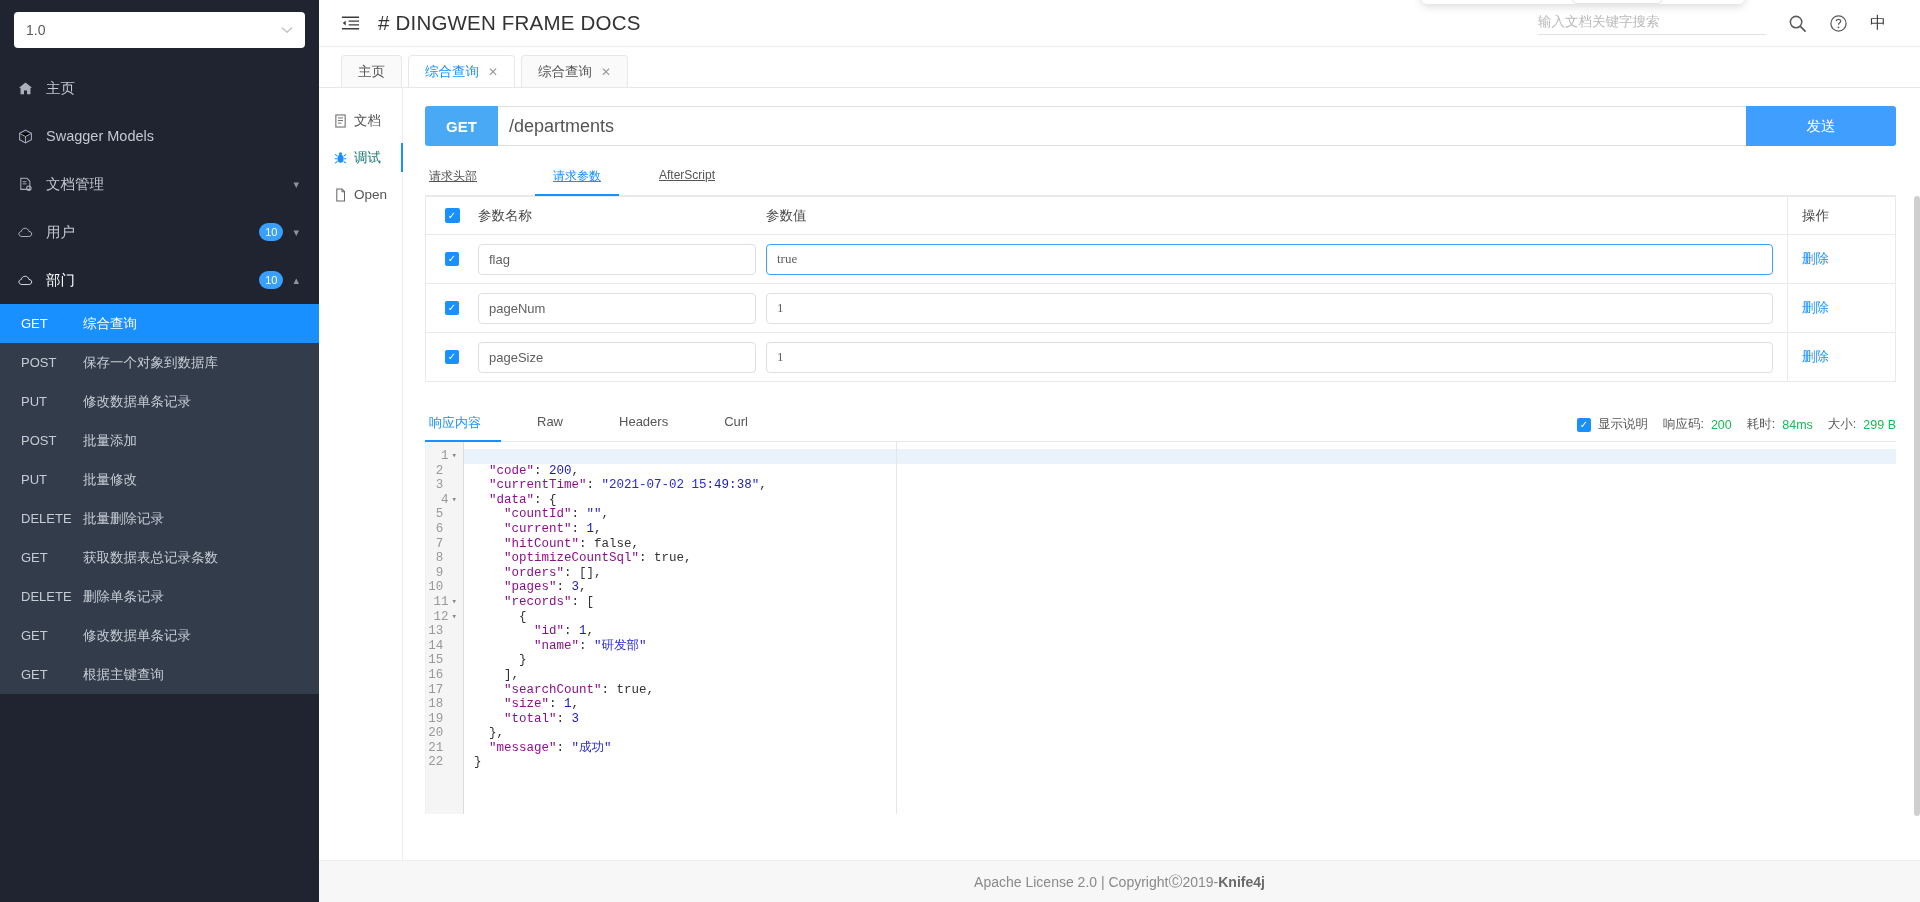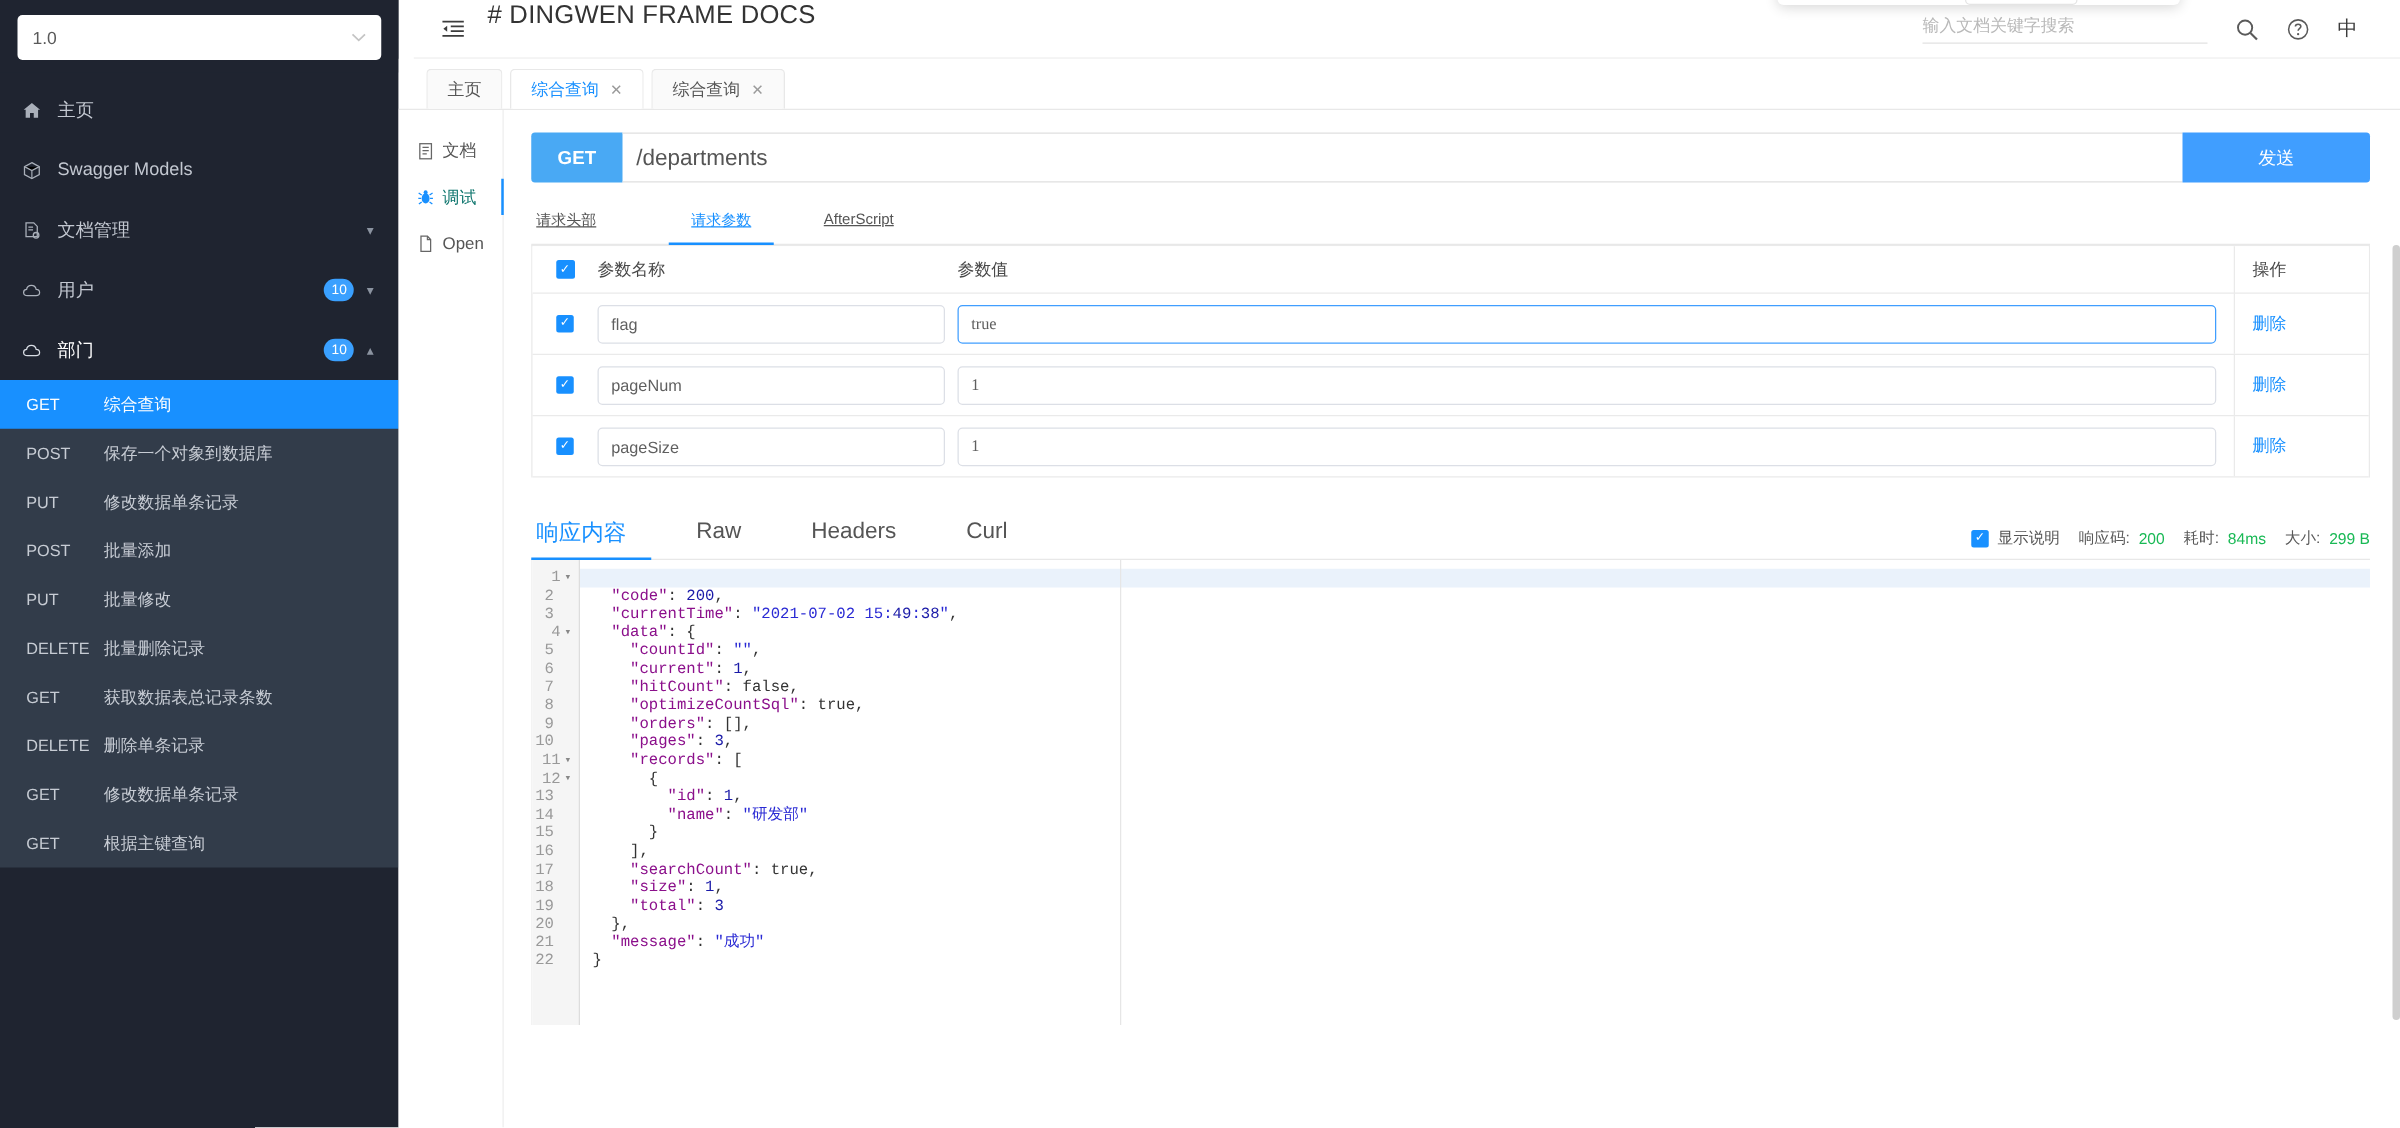--- a/index.html
+++ b/index.html
@@ -53,22 +53,22 @@
   .sub-row .nm { white-space: nowrap; }
 
   
   #main {
     flex: 1; height: 902px; display: flex; flex-direction: column;
     background: #fff; position: relative; min-width: 0;
   }
 
   
   #topbar {
-    height: 47px; flex: 0 0 47px; display: flex; 
-    border-bottom: 1px solid #ececec; background: #fff; padding: 0 12px 0 22px; margin-left: 12px;
+    height: 47px; flex: 0 0 47px; display: flex; align-items: center;
+    border-bottom: 1px solid #ececec; background: #fff; padding: 0 12px 0 22px;
   }
   .collapse-ico { color: #3c3c3c; display:flex; align-items:center; cursor:pointer; }
   #app-title {
     margin-left: 18px; font-size: 20.5px; color: #333; letter-spacing: .2px;
     white-space: nowrap;
   }
   .top-right { margin-left: auto; display: flex; align-items: center; gap: 22px; padding-right: 22px;}
   .search-box {
     width: 228px; border-bottom: 1px solid #e2e2e2;
     padding-bottom: 4px;
@@ -196,21 +196,21 @@
   .tin.focus { border-color: #409eff; }
   .del { color: #1890ff; font-size: 13.5px; cursor: pointer; }
 
   
   .resp-head {
     display: flex; align-items: flex-end; border-bottom: 1px solid #e8e8e8;
     margin-top: 32px;
   }
   .rtabs { display: flex; }
   .rtab {
-    padding: 0 20px 9px 20px; font-size: 18px; color: #555; cursor: pointer;
+    padding: 0 20px 9px 20px; font-size: 13px; color: #555; cursor: pointer;
     position: relative; margin-right: 16px;
   }
   .rtab:first-child { padding-left: 4px; }
   .rtab.active { color: #1890ff; }
   .rtab.active:after {
     content:""; position:absolute; left: 0; bottom: -1px; width: 100%; height: 2px; background: #1890ff;
   }
   .resp-meta { margin-left: auto; display: flex; align-items: center; gap: 7px; padding-bottom: 8px; font-size: 12.5px; }
   .resp-meta .lbl { color: #555; }
   .resp-meta .key { color: #595959; margin-left: 8px;}
@@ -649,13 +649,19 @@
               <span class="fold">&nbsp;&nbsp;</span>
             </div>
           </div>
         <div class="codecol" id="codecol"><div class="cl">{</div><div class="cl">  <span class="k">"code"</span>: <span class="n">200</span>,</div><div class="cl">  <span class="k">"currentTime"</span>: <span class="s">"2021-07-02 15:<span class="n">49</span>:<span class="n">38</span>"</span>,</div><div class="cl">  <span class="k">"data"</span>: {</div><div class="cl">    <span class="k">"countId"</span>: <span class="s">""</span>,</div><div class="cl">    <span class="k">"current"</span>: <span class="n">1</span>,</div><div class="cl">    <span class="k">"hitCount"</span>: <span class="b">false</span>,</div><div class="cl">    <span class="k">"optimizeCountSql"</span>: <span class="b">true</span>,</div><div class="cl">    <span class="k">"orders"</span>: [],</div><div class="cl">    <span class="k">"pages"</span>: <span class="n">3</span>,</div><div class="cl">    <span class="k">"records"</span>: [</div><div class="cl">      {</div><div class="cl">        <span class="k">"id"</span>: <span class="n">1</span>,</div><div class="cl">        <span class="k">"name"</span>: <span class="s">"研发部"</span></div><div class="cl">      }</div><div class="cl">    ],</div><div class="cl">    <span class="k">"searchCount"</span>: <span class="b">true</span>,</div><div class="cl">    <span class="k">"size"</span>: <span class="n">1</span>,</div><div class="cl">    <span class="k">"total"</span>: <span class="n">3</span></div><div class="cl">  },</div><div class="cl">  <span class="k">"message"</span>: <span class="s">"成功"</span></div><div class="cl">}</div></div>
         <div class="vline"></div>
       </div>
 
     </div>
   </div>
 
+  <div id="footer">
+    <span>Apache License 2.0 | Copyright </span>
+      <span>Ⓒ</span>
+      <span> 2019-</span>
+      <b>Knife4j</b>
+  </div>
 </div>
 
 </body></html>

